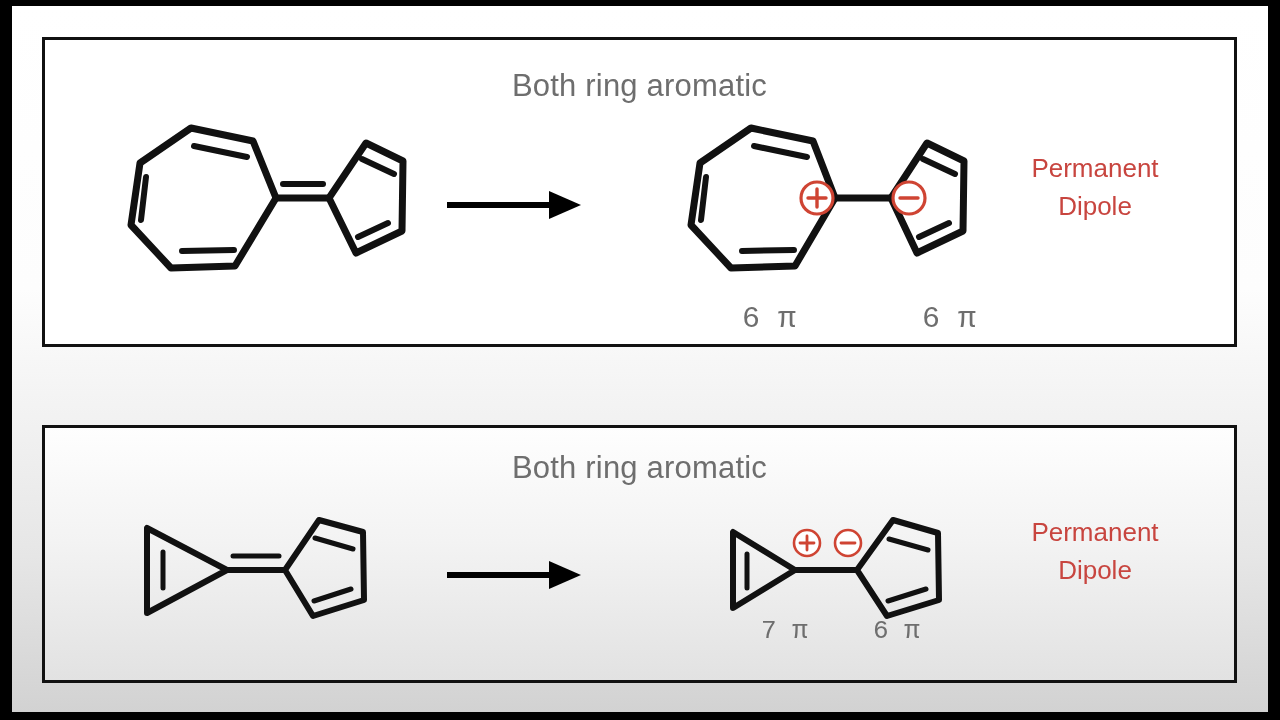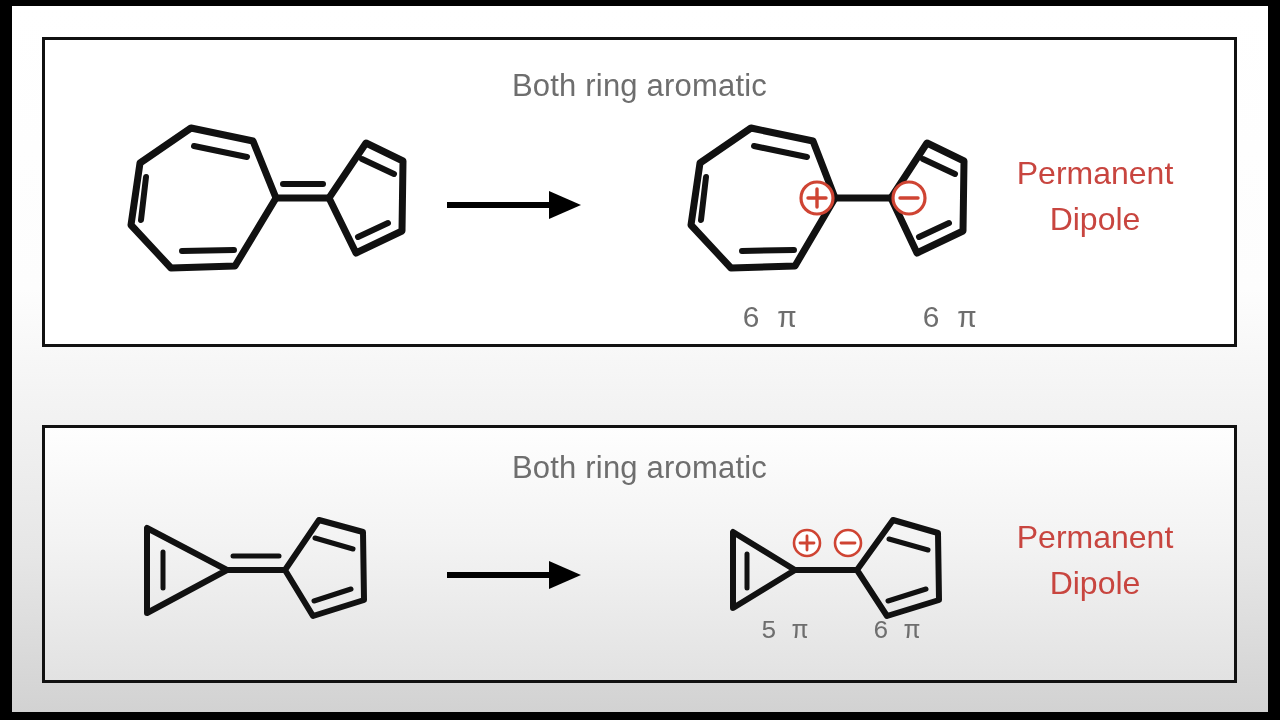--- a/index.html
+++ b/index.html
@@ -73,21 +73,21 @@
     white-space: nowrap;
     text-align: center;
   }
   #heading-top    { left: 0; top: 28px; width: 100%; }
   #heading-bottom { left: 0; top: 22px; width: 100%; }
   #heading-top .htxt, #heading-bottom .htxt { display: inline-block; }
 
   .dipole-label {
     position: absolute;
     color: #c8453f;
-    font-size: 32px;
+    font-size: 26px;
     line-height: 1.45;
     text-align: center;
     white-space: nowrap;
     font-family: "Liberation Sans", sans-serif;
   }
   #dipole-top    { right: 24px; top: 110px; width: 230px; }
   #dipole-bottom { right: 24px; top: 86px;  width: 230px; }
 
   .pi-label {
     position: absolute;
@@ -250,21 +250,21 @@
             <line class="chg-mark-sm" x1="83" y1="35" x2="97" y2="35"></line>
             <line class="chg-mark-sm" x1="90" y1="28" x2="90" y2="42"></line>
           </g>
           <g>
             <circle class="chg-ring-sm" cx="131" cy="35" r="13"></circle>
             <line class="chg-mark-sm" x1="124" y1="35" x2="138" y2="35"></line>
           </g>
         </svg>
       </div>
 
-      <div class="pi-label pi-bottom" style="left:716px; top:188px;">5 π</div>
+      <div class="pi-label pi-bottom" style="left:716px; top:188px;">7 π</div>
       <div class="pi-label pi-bottom" style="left:828px; top:188px;">6 π</div>
 
       <div class="dipole-label" id="dipole-bottom">
         <div>Permanent</div>
         <div>Dipole</div>
       </div>
     </div>
 
   </div>
 

